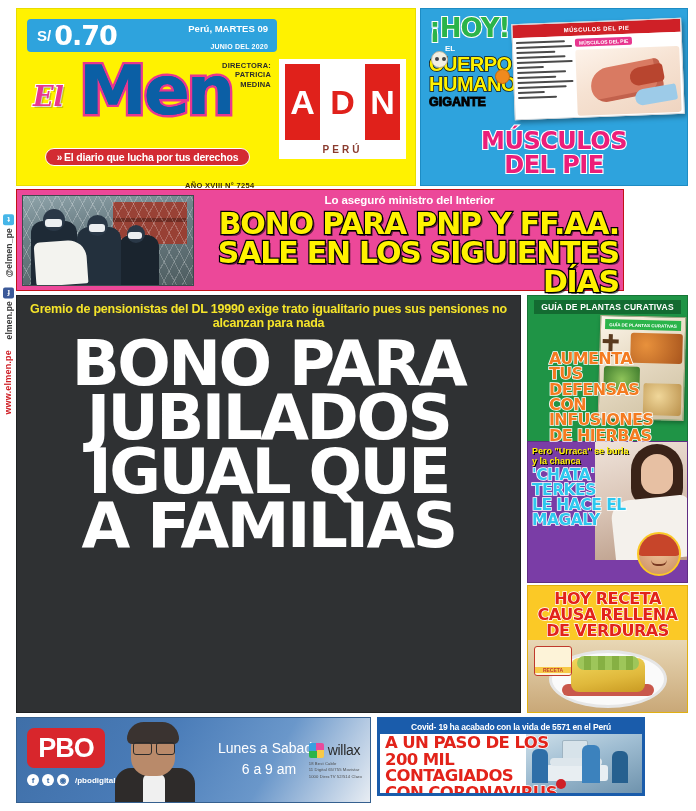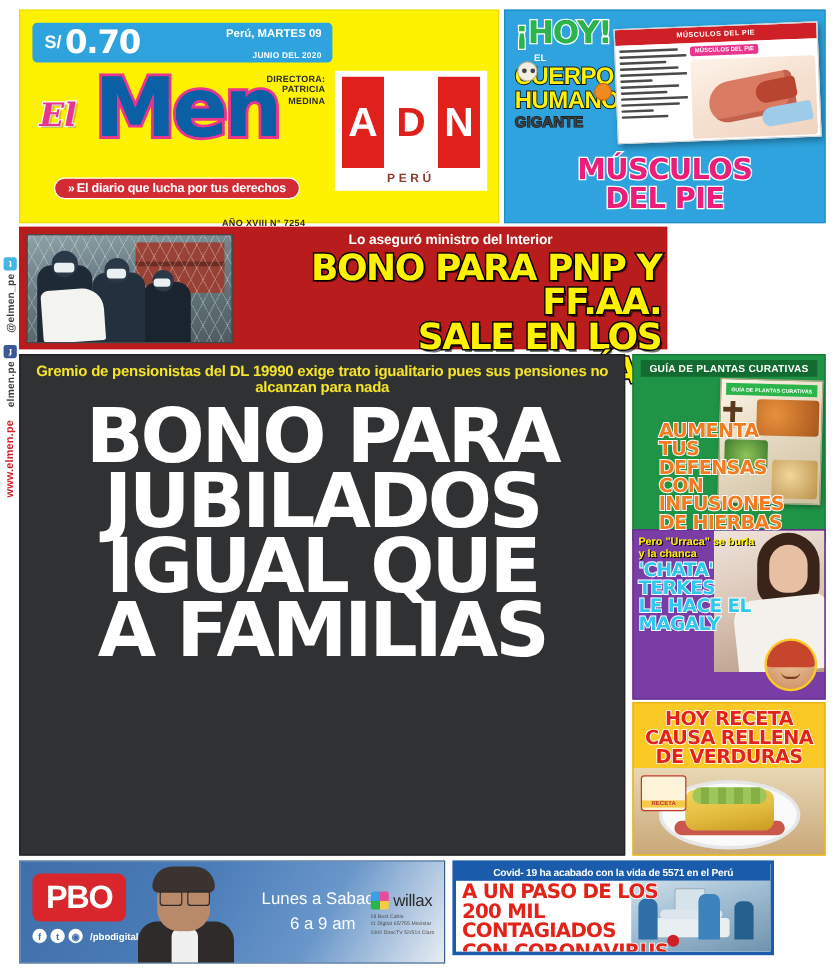--- a/index.html
+++ b/index.html
@@ -183,21 +183,21 @@
     font-size: 20px; font-weight: bold; color: #fff200;
     -webkit-text-stroke: 1.5px #111111; paint-order: stroke fill;
     letter-spacing: -.5px; display: block; padding-top: 7px;
   }
   .hc-l2 {
     font-size: 20px; font-weight: bold; color: #fff200;
     -webkit-text-stroke: 1.5px #111111; paint-order: stroke fill;
     letter-spacing: -.5px; display: block;
   }
   .hc-l3 {
-    font-size: 12.5px; font-weight: bold; color: #404040;
+    font-size: 12.5px; font-weight: bold; color: #000000;
     -webkit-text-stroke: 1px #111111; paint-order: stroke fill;
     letter-spacing: 0; display: block; margin-top: 1px;
   }
   .hoy-skull {
     position: absolute; left: 2px; top: 4px;
     width: 17px; height: 17px; border-radius: 50%;
     background: #f2efe2; border: 1px solid #b9b098;
   }
   .hoy-skull::before {
     content: ""; position: absolute; left: 3px; top: 5px;
@@ -267,22 +267,22 @@
   .hm-l {
     display: block; font-size: 24px; font-weight: bold;
     color: #ec1e79;
     -webkit-text-stroke: 2.2px #ffffff; paint-order: stroke fill;
     font-family: "DejaVu Sans", sans-serif; letter-spacing: -.5px;
   }
 
   
   .redband {
     position: absolute; left: 16px; top: 189px;
-    width: 540px; height: 102px;
-    background: #b91c1c;
+    width: 608px; height: 102px;
+    background: #ec4899;
     border: 1px solid #c21118;
   }
   .rb-photo {
     position: absolute; left: 5px; top: 5px;
     width: 172px; height: 91px;
     background: linear-gradient(170deg,#8ea3a9 0%,#6e8188 35%,#4d5c5f 100%);
     overflow: hidden; border: 1px solid #3d4a4d;
   }
   .rbp-fence {
     position: absolute; inset: 0;

